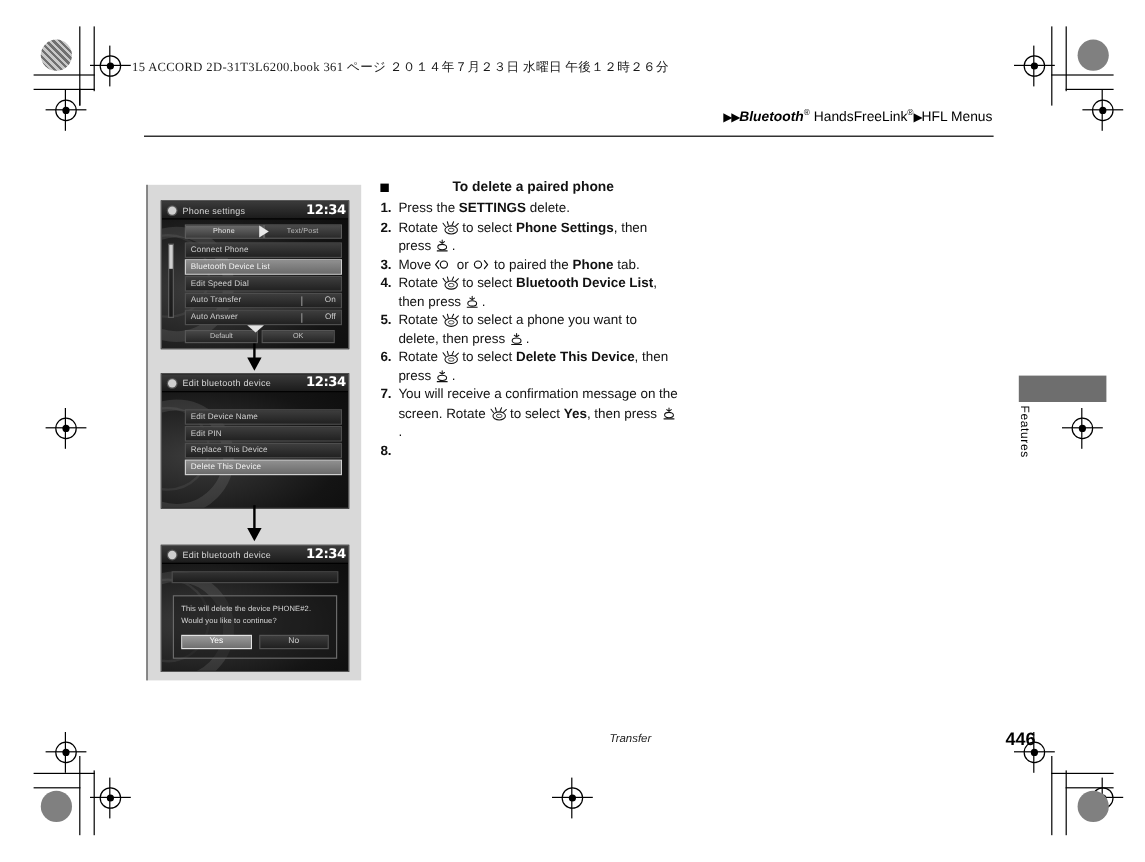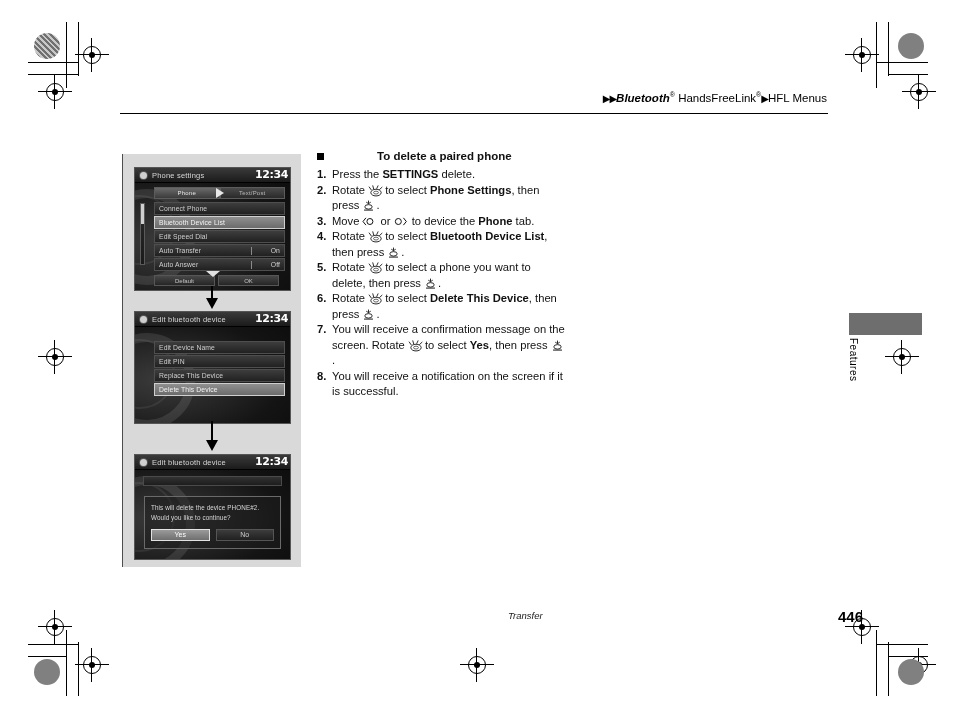--- a/index.html
+++ b/index.html
@@ -417,20 +417,21 @@
     </div>
   <div class="regmark" style="left:460px;top:648px;">
       <i></i>
     </div>
 
   <div class="dot hatch" style="left:34px;top:33px;"></div>
   <div class="dot" style="left:898px;top:33px;"></div>
   <div class="dot" style="left:34px;top:659px;"></div>
   <div class="dot" style="left:898px;top:659px;"></div>
 
+  <div class="hdr-text" style="left:110px;top:49px;">15 ACCORD 2D-31T3L6200.book   361 ページ   ２０１４年７月２３日   水曜日   午後１２時２６分</div>
 
   <div class="breadcrumb">
     <span class="tri">▶▶</span><span class="bt">Bluetooth</span><sup>®</sup> <span>HandsFreeLink</span><sup>®</sup><span class="tri">▶</span><span>HFL Menus</span>
   </div>
   <div class="rule"></div>
 
   <div class="sidetab"></div>
   <div class="sidetab-label">Features</div>
 
   <div class="illus">
@@ -542,21 +543,21 @@
               <path d="M8 1.2 L8 4.2 M5.6 3 L8 4.6 L10.4 3" stroke="#111" stroke-width="1.1" fill="none" stroke-linecap="round" stroke-linejoin="round"></path>
               <ellipse cx="8" cy="8.6" rx="4.6" ry="2.8" fill="none" stroke="#111" stroke-width="1.1"></ellipse>
               <line x1="2.4" y1="12.6" x2="13.6" y2="12.6" stroke="#111" stroke-width="1.2"></line>
             </svg></span><span>.</span></li>
         <li><span class="num">3.</span><span>Move </span><span class="arrowglyph"><svg viewBox="0 0 18 12" width="15" height="11">
               <path d="M4.4 2 L1.2 6 L4.4 10" stroke="#111" stroke-width="1.2" fill="none" stroke-linecap="round" stroke-linejoin="round"></path>
               <circle cx="9.5" cy="6" r="3.6" fill="none" stroke="#111" stroke-width="1.2"></circle>
             </svg></span><span> or </span><span class="arrowglyph"><svg viewBox="0 0 18 12" width="15" height="11">
               <circle cx="5.2" cy="6" r="3.6" fill="none" stroke="#111" stroke-width="1.2"></circle>
               <path d="M11.6 2 L14.8 6 L11.6 10" stroke="#111" stroke-width="1.2" fill="none" stroke-linecap="round" stroke-linejoin="round"></path>
-            </svg></span><span> to device the </span><b>Phone</b><span> tab.</span></li>
+            </svg></span><span> to paired the </span><b>Phone</b><span> tab.</span></li>
         <li><span class="num">4.</span><span>Rotate </span><span class="knob"><svg viewBox="0 0 20 15" width="16" height="12">
               <ellipse cx="10" cy="9.5" rx="6.5" ry="4.2" fill="none" stroke="#111" stroke-width="1.1"></ellipse>
               <ellipse cx="10" cy="9.5" rx="3" ry="1.8" fill="none" stroke="#111" stroke-width=".8"></ellipse>
               <path d="M4 6 L1.5 2.5 M7 4.6 L6 1 M11 4.3 L12.5 1 M14.5 5.6 L17.5 2.8" stroke="#111" stroke-width="1.1" fill="none" stroke-linecap="round"></path>
             </svg></span><span> to select </span><b>Bluetooth Device List</b><span>, then press </span><span class="pressknob"><svg viewBox="0 0 16 15" width="13" height="12">
               <path d="M8 1.2 L8 4.2 M5.6 3 L8 4.6 L10.4 3" stroke="#111" stroke-width="1.1" fill="none" stroke-linecap="round" stroke-linejoin="round"></path>
               <ellipse cx="8" cy="8.6" rx="4.6" ry="2.8" fill="none" stroke="#111" stroke-width="1.1"></ellipse>
               <line x1="2.4" y1="12.6" x2="13.6" y2="12.6" stroke="#111" stroke-width="1.2"></line>
             </svg></span><span>.</span></li>
         <li><span class="num">5.</span><span>Rotate </span><span class="knob"><svg viewBox="0 0 20 15" width="16" height="12">
@@ -579,19 +580,19 @@
             </svg></span><span>.</span></li>
         <li><span class="num">7.</span><span>You will receive a confirmation message on the screen. Rotate </span><span class="knob"><svg viewBox="0 0 20 15" width="16" height="12">
               <ellipse cx="10" cy="9.5" rx="6.5" ry="4.2" fill="none" stroke="#111" stroke-width="1.1"></ellipse>
               <ellipse cx="10" cy="9.5" rx="3" ry="1.8" fill="none" stroke="#111" stroke-width=".8"></ellipse>
               <path d="M4 6 L1.5 2.5 M7 4.6 L6 1 M11 4.3 L12.5 1 M14.5 5.6 L17.5 2.8" stroke="#111" stroke-width="1.1" fill="none" stroke-linecap="round"></path>
             </svg></span><span> to select </span><b>Yes</b><span>, then press </span><span class="pressknob"><svg viewBox="0 0 16 15" width="13" height="12">
               <path d="M8 1.2 L8 4.2 M5.6 3 L8 4.6 L10.4 3" stroke="#111" stroke-width="1.1" fill="none" stroke-linecap="round" stroke-linejoin="round"></path>
               <ellipse cx="8" cy="8.6" rx="4.6" ry="2.8" fill="none" stroke="#111" stroke-width="1.1"></ellipse>
               <line x1="2.4" y1="12.6" x2="13.6" y2="12.6" stroke="#111" stroke-width="1.2"></line>
             </svg></span><span>.</span></li>
-        <li><span class="num">8.</span><span>You will receive a notification on the screen if it is successful.</span></li>
+        <li><span class="num">8.</span></li>
       </ol>
   </div>
 
   <div class="continued">Transfer</div>
   <div class="pageno">446</div>
 </div>
 
 </body></html>

